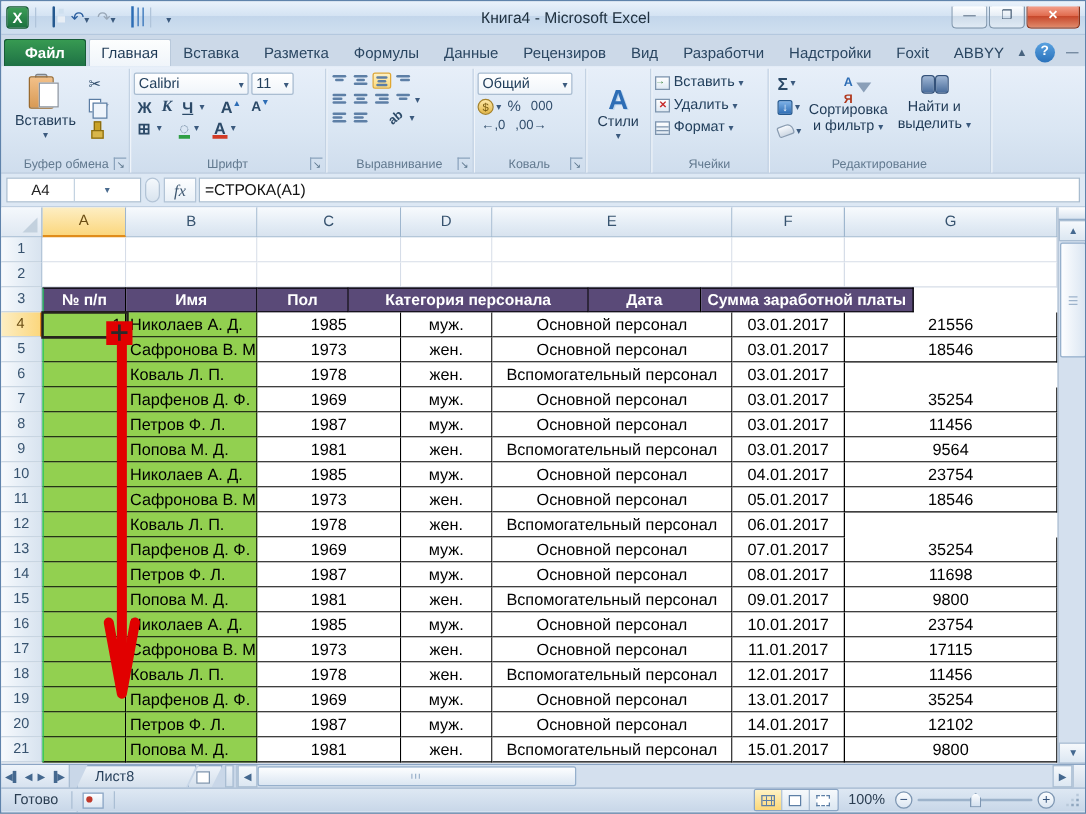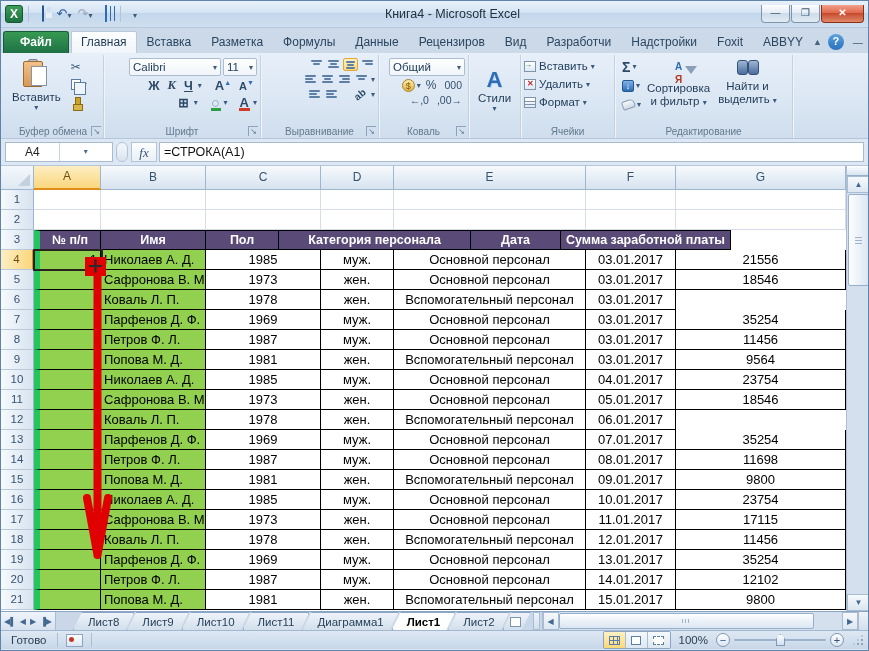--- a/index.html
+++ b/index.html
@@ -62,21 +62,21 @@
   .clip .board { position:absolute; left:0; top:2px; width:20px; height:26px; background:linear-gradient(#f2c089,#d89a55); border:1px solid #9a6a2e; border-radius:2px; }
   .clip .clamp { position:absolute; left:5px; top:0; width:10px; height:5px; background:#b9bfc6; border:1px solid #7d838a; border-radius:2px; }
   .clip .page { position:absolute; left:8px; top:7px; width:16px; height:20px; background:#fff; border:1px solid #8a94a0; }
   .smallcol { display:flex; flex-direction:column; justify-content:flex-start; gap:3px; padding:2px 0 0 2px; }
   .sbtn { font-size:12px; line-height:14px; height:15px; display:flex; align-items:center; gap:2px; color:#34506e; padding:0 2px; }
   .copy-ico { width:10px; height:11px; border:1px solid #5a7ca3; background:#fff; position:relative; }
   .copy-ico:before { content:""; position:absolute; left:2px; top:2px; width:10px; height:11px; border:1px solid #5a7ca3; background:#eef4fb; }
   .brush-ico { width:11px; height:12px; position:relative; }
   .brush-ico:before { content:""; position:absolute; left:4px; top:0; width:4px; height:6px; background:#c9a227; border:1px solid #8a6d12; }
   .brush-ico:after { content:""; position:absolute; left:2px; top:7px; width:8px; height:5px; background:#d8b64a; border:1px solid #8a6d12; }
-  .frow { display:flex; align-items:center; gap:2px; margin:1px 0;justify-content:flex-end; }
+  .frow { display:flex; align-items:center; gap:2px; margin:1px 0; }
   .combo { background:linear-gradient(#fff,#f0f5fa); border:1px solid #aabdd1; border-radius:2px;
     font-size:11.5px; color:#23405d; padding:0 3px; height:18px; line-height:17px; display:flex; align-items:center; justify-content:space-between; }
   .fname { width:92px; } .fsize { width:34px; }
   .fmt { width:76px; }
   .tglyph { font-size:12.5px; font-weight:bold; color:#2c4a68; padding:0 3px; }
   .fontA { position:relative; font-weight:bold; font-size:13px; color:#2c4a68; padding:0 3px; }
   .bar-under { display:inline-block; position:relative; padding:0 2px; font-weight:bold; font-size:13px; color:#2c4a68; }
   .bar-under:after { content:""; position:absolute; left:1px; right:1px; bottom:-1px; height:3px; }
   .bar-green:after { background:#2e9e44; }
   .bar-red:after { background:#d23b26; }
@@ -128,40 +128,40 @@
   .grow { display:flex; height:20px; }
   .rhead { width:33px; background:linear-gradient(90deg,#f7fafd,#e3ecf5 60%,#d8e3ef); border-right:1px solid #9eb6ce;
     border-bottom:1px solid #b9c9d9; font-size:11.5px; color:#37536f; text-align:center; line-height:19px; }
   .rhead.sel { background:linear-gradient(90deg,#fdeec3,#fbd77e); color:#6b4e14; border-right:2px solid #e08c1a; }
   .cell { height:20px; font-size:13px; color:#000; line-height:19px; white-space:nowrap; overflow:hidden; }
   .cell.empty { border-right:1px solid #d6dde8; border-bottom:1px solid #d6dde8; background:#fff; }
   .cell.th { background:#5a4a78; color:#fff; font-weight:bold; font-size:12.5px; text-align:center;
     border-right:1px solid #000; border-bottom:1px solid #000; border-top:1px solid #000; }
   .cell.data { border-right:1px solid #000; border-bottom:1px solid #000; background:#fff; }
   .cell.green { background:#92d050; }
-  .cell.first { border-left:6px solid #22c55e; }
+  .cell.first { border-left:1px solid #22c55e; }
   .ta-l { text-align:left; padding-left:3px; } .ta-c { text-align:center; } .ta-r { text-align:right; padding-right:3px; }
 
   .selbox { position:absolute; left:32px; top:83px; width:70px; height:22px; border:2px solid #26221e; pointer-events:none; }
   .annot { position:absolute; left:0; top:0; pointer-events:none; }
 
   
   .vscroll { position:absolute; right:0; top:0; width:24px; height:445px; background:#d4e0ee; border-left:1px solid #aebfd2; display:flex; flex-direction:column; }
   .vs-split { height:10px; background:linear-gradient(#fdfeff,#d9e4f0); border-bottom:1px solid #96b0cc; }
   .vs-btn { height:17px; background:linear-gradient(#f6f9fc,#dce7f2); border:1px solid #a9bdd2; color:#44688f; font-size:8px; text-align:center; line-height:15px; }
   .vs-thumb { height:92px; background:linear-gradient(90deg,#fdfeff,#dbe6f2); border:1px solid #96b0cc; border-radius:2px; margin:1px 1px; position:relative; }
   .vs-thumb:before { content:""; position:absolute; left:6px; right:6px; top:42px; height:1px; background:#9db3cb; box-shadow:0 3px 0 #9db3cb, 0 6px 0 #9db3cb; }
   .vs-track { flex:1; }
 
   
   .tabsbar { position:absolute; left:0; top:610px; width:100%; height:19px; background:#c9d7e8;
     border-top:1px solid #8ba5c4; display:flex; align-items:stretch; }
   .nav { display:flex; align-items:center; padding:0 3px; gap:4px; background:linear-gradient(#eef4fa,#d7e2ef); border-right:1px solid #a9bdd2; }
   .nav span { font-size:8px; color:#44688f; }
-  .stabs { display:flex; align-items:stretch; padding-left:24px; }
+  .stabs { display:flex; align-items:stretch; padding-left:12px;flex-direction:column; }
   .stab { position:relative; padding:0 14px; font-size:11.5px; color:#28415c; line-height:18px;
     background:linear-gradient(#eef3f9,#d3dfec); border:1px solid #8ba5c4; border-bottom:none;
     clip-path:polygon(9px 0, 100% 0, calc(100% - 9px) 100%, 0 100%); margin-left:-7px; }
   .stab.active { background:#fdfefe; font-weight:bold; color:#000; z-index:2; }
   .stab.ins { width:28px; padding:0 6px; }
   .ins-ico { display:block; width:11px; height:10px; margin-top:4px; border:1px solid #7d94ad; background:#fff; }
   .tab-split { width:7px; background:linear-gradient(#eef3f9,#d3dfec); border:1px solid #a9bdd2; margin-left:2px; }
   .hscroll { flex:1; display:flex; align-items:stretch; margin-left:2px; background:#d4e0ee; border-left:1px solid #a9bdd2; }
   .hs-btn { width:16px; background:linear-gradient(#f6f9fc,#dce7f2); border:1px solid #a9bdd2; color:#44688f; font-size:8px; text-align:center; line-height:17px; }
   .hs-thumb { width:255px; background:linear-gradient(#fdfeff,#dbe6f2); border:1px solid #96b0cc; border-radius:2px; margin:1px 0; position:relative; }

